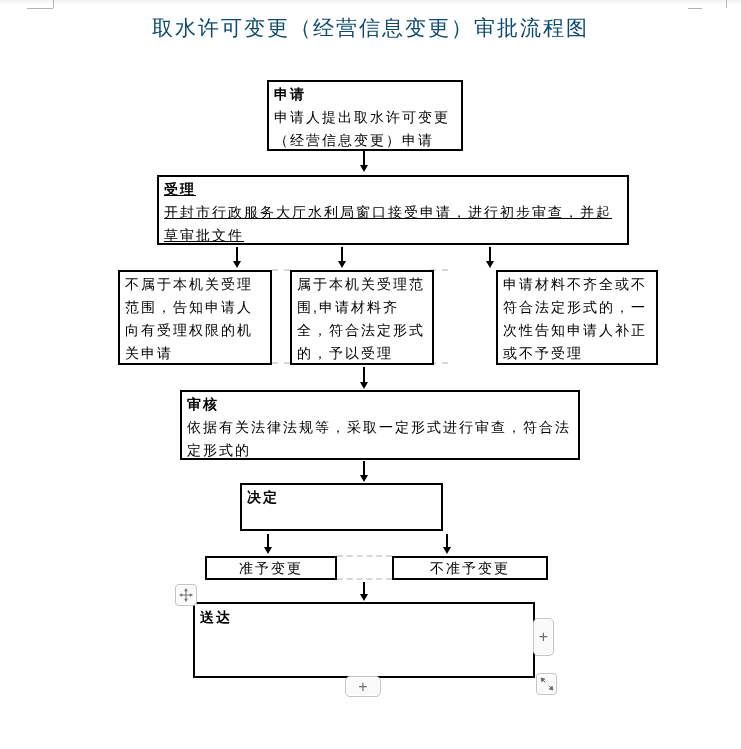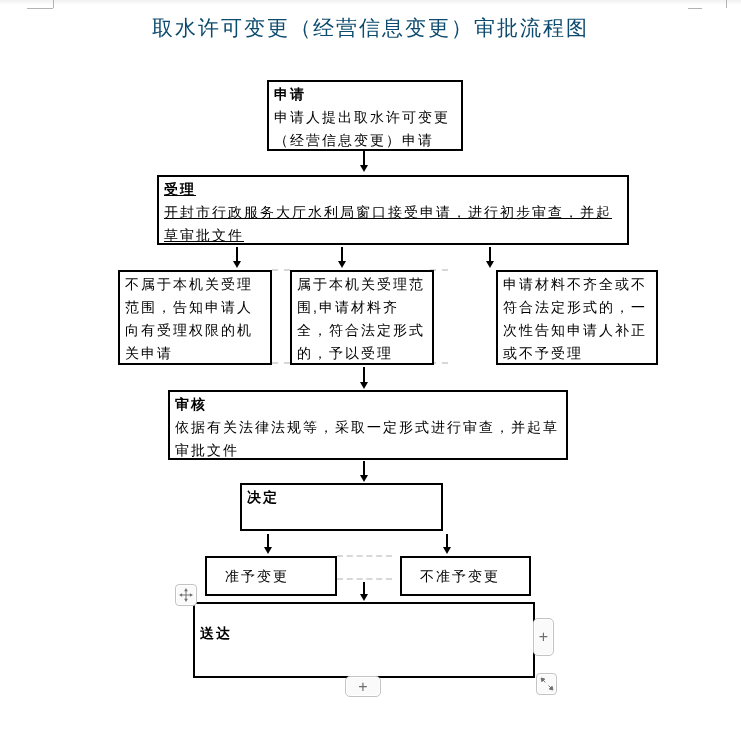--- a/index.html
+++ b/index.html
@@ -7,21 +7,21 @@
   .canvas{position:relative;width:741px;height:749px;background:#fff;overflow:hidden;}
   .top-shade{position:absolute;left:0;top:0;width:741px;height:5px;
     background:linear-gradient(#f1f1f1,#ffffff);}
   .mark{position:absolute;background:#b3b3b3;}
   .page-title{position:absolute;left:0;right:0;top:14px;text-align:center;
     font-size:21px;font-weight:normal;letter-spacing:2px;color:#0c4a6e;}
   .fc-box{position:absolute;box-sizing:border-box;border:2px solid #000;background:#fff;
     color:#000;font-size:14px;line-height:23px;letter-spacing:2px;padding:1px 5px;}
   .fc-heading{text-align:left;font-weight:bold;}
   .fc-body{text-align:left;}
-  .label-box{display:flex;align-items:center;padding:18px;}
+  .label-box{display:flex;align-items:center;justify-content:center;padding:8px;}
   .varrow{position:absolute;width:2px;background:#000;}
   .varrow::after{content:"";position:absolute;left:-3px;bottom:-6px;
     border-left:4px solid transparent;border-right:4px solid transparent;
     border-top:7px solid #000;}
   .dash{position:absolute;height:0;border-top:2px dashed #d8d8d8;}
   .ctrl-btn{position:absolute;box-sizing:border-box;border:1px solid #c3c3c3;
     border-radius:4px;background:#fafafa;color:#6e6e6e;display:flex;
     align-items:center;justify-content:center;font-size:16px;line-height:1;
     cursor:pointer;box-shadow:0 0 0 1px #fff inset;}
   .ctrl-btn svg{display:block;}
@@ -63,44 +63,44 @@
     <div class="fc-body">不属于本机关受理范围，告知申请人向有受理权限的机关申请</div>
   </div>
   <div class="fc-box" style="left:290px;top:270px;width:144px;height:95px;">
     <div class="fc-body">属于本机关受理范围,申请材料齐全，符合法定形式的，予以受理</div>
   </div>
   <div class="fc-box" style="left:448px;top:270px;width:162px;height:95px;margin-left:48px;">
     <div class="fc-body">申请材料不齐全或不符合法定形式的，一次性告知申请人补正或不予受理</div>
   </div>
   <div class="varrow" style="left:363px;top:367px;height:16px;"></div>
 
-  <div class="fc-box" style="left:168px;top:390px;width:400px;height:70px;">
+  <div class="fc-box" style="left:180px;top:390px;width:400px;height:70px;">
     <div class="fc-heading">审核</div>
-    <div class="fc-body">依据有关法律法规等，采取一定形式进行审查，并起草审批文件</div>
+    <div class="fc-body">依据有关法律法规等，采取一定形式进行审查，符合法定形式的</div>
   </div>
   <div class="varrow" style="left:363px;top:461px;height:15px;"></div>
 
   <div class="fc-box" style="left:240px;top:483px;width:203px;height:48px;">
     <div class="fc-heading">决定</div>
   </div>
   <div class="varrow" style="left:267px;top:534px;height:14px;"></div>
   <div class="varrow" style="left:446px;top:534px;height:14px;"></div>
 
   <div class="dash" style="left:337px;top:555px;width:55px;"></div>
   <div class="dash" style="left:337px;top:578px;width:55px;"></div>
 
   <div class="fc-box label-box" style="left:205px;top:556px;width:132px;height:24px;">
     <span>准予变更</span>
   </div>
-  <div class="fc-box label-box" style="left:400px;top:556px;width:131px;height:24px;">
+  <div class="fc-box label-box" style="left:392px;top:556px;width:156px;height:24px;">
     <span>不准予变更</span>
   </div>
   <div class="varrow" style="left:363px;top:582px;height:13px;"></div>
 
-  <div class="fc-box" style="left:193px;top:602px;width:342px;height:76px;padding-top:18px;">
+  <div class="fc-box" style="left:193px;top:602px;width:342px;height:76px;padding-top:2px;">
     <div class="fc-heading">送达</div>
   </div>
 
   <div class="ctrl-btn" style="left:175px;top:584px;width:22px;height:22px;">
     <span>
       <svg width="14" height="14" viewBox="0 0 16 16">
         <g fill="#6e6e6e" stroke="#6e6e6e" stroke-width="1.1">
           <line x1="8" y1="3.2" x2="8" y2="12.8"></line>
           <line x1="3.2" y1="8" x2="12.8" y2="8"></line>
         </g>

